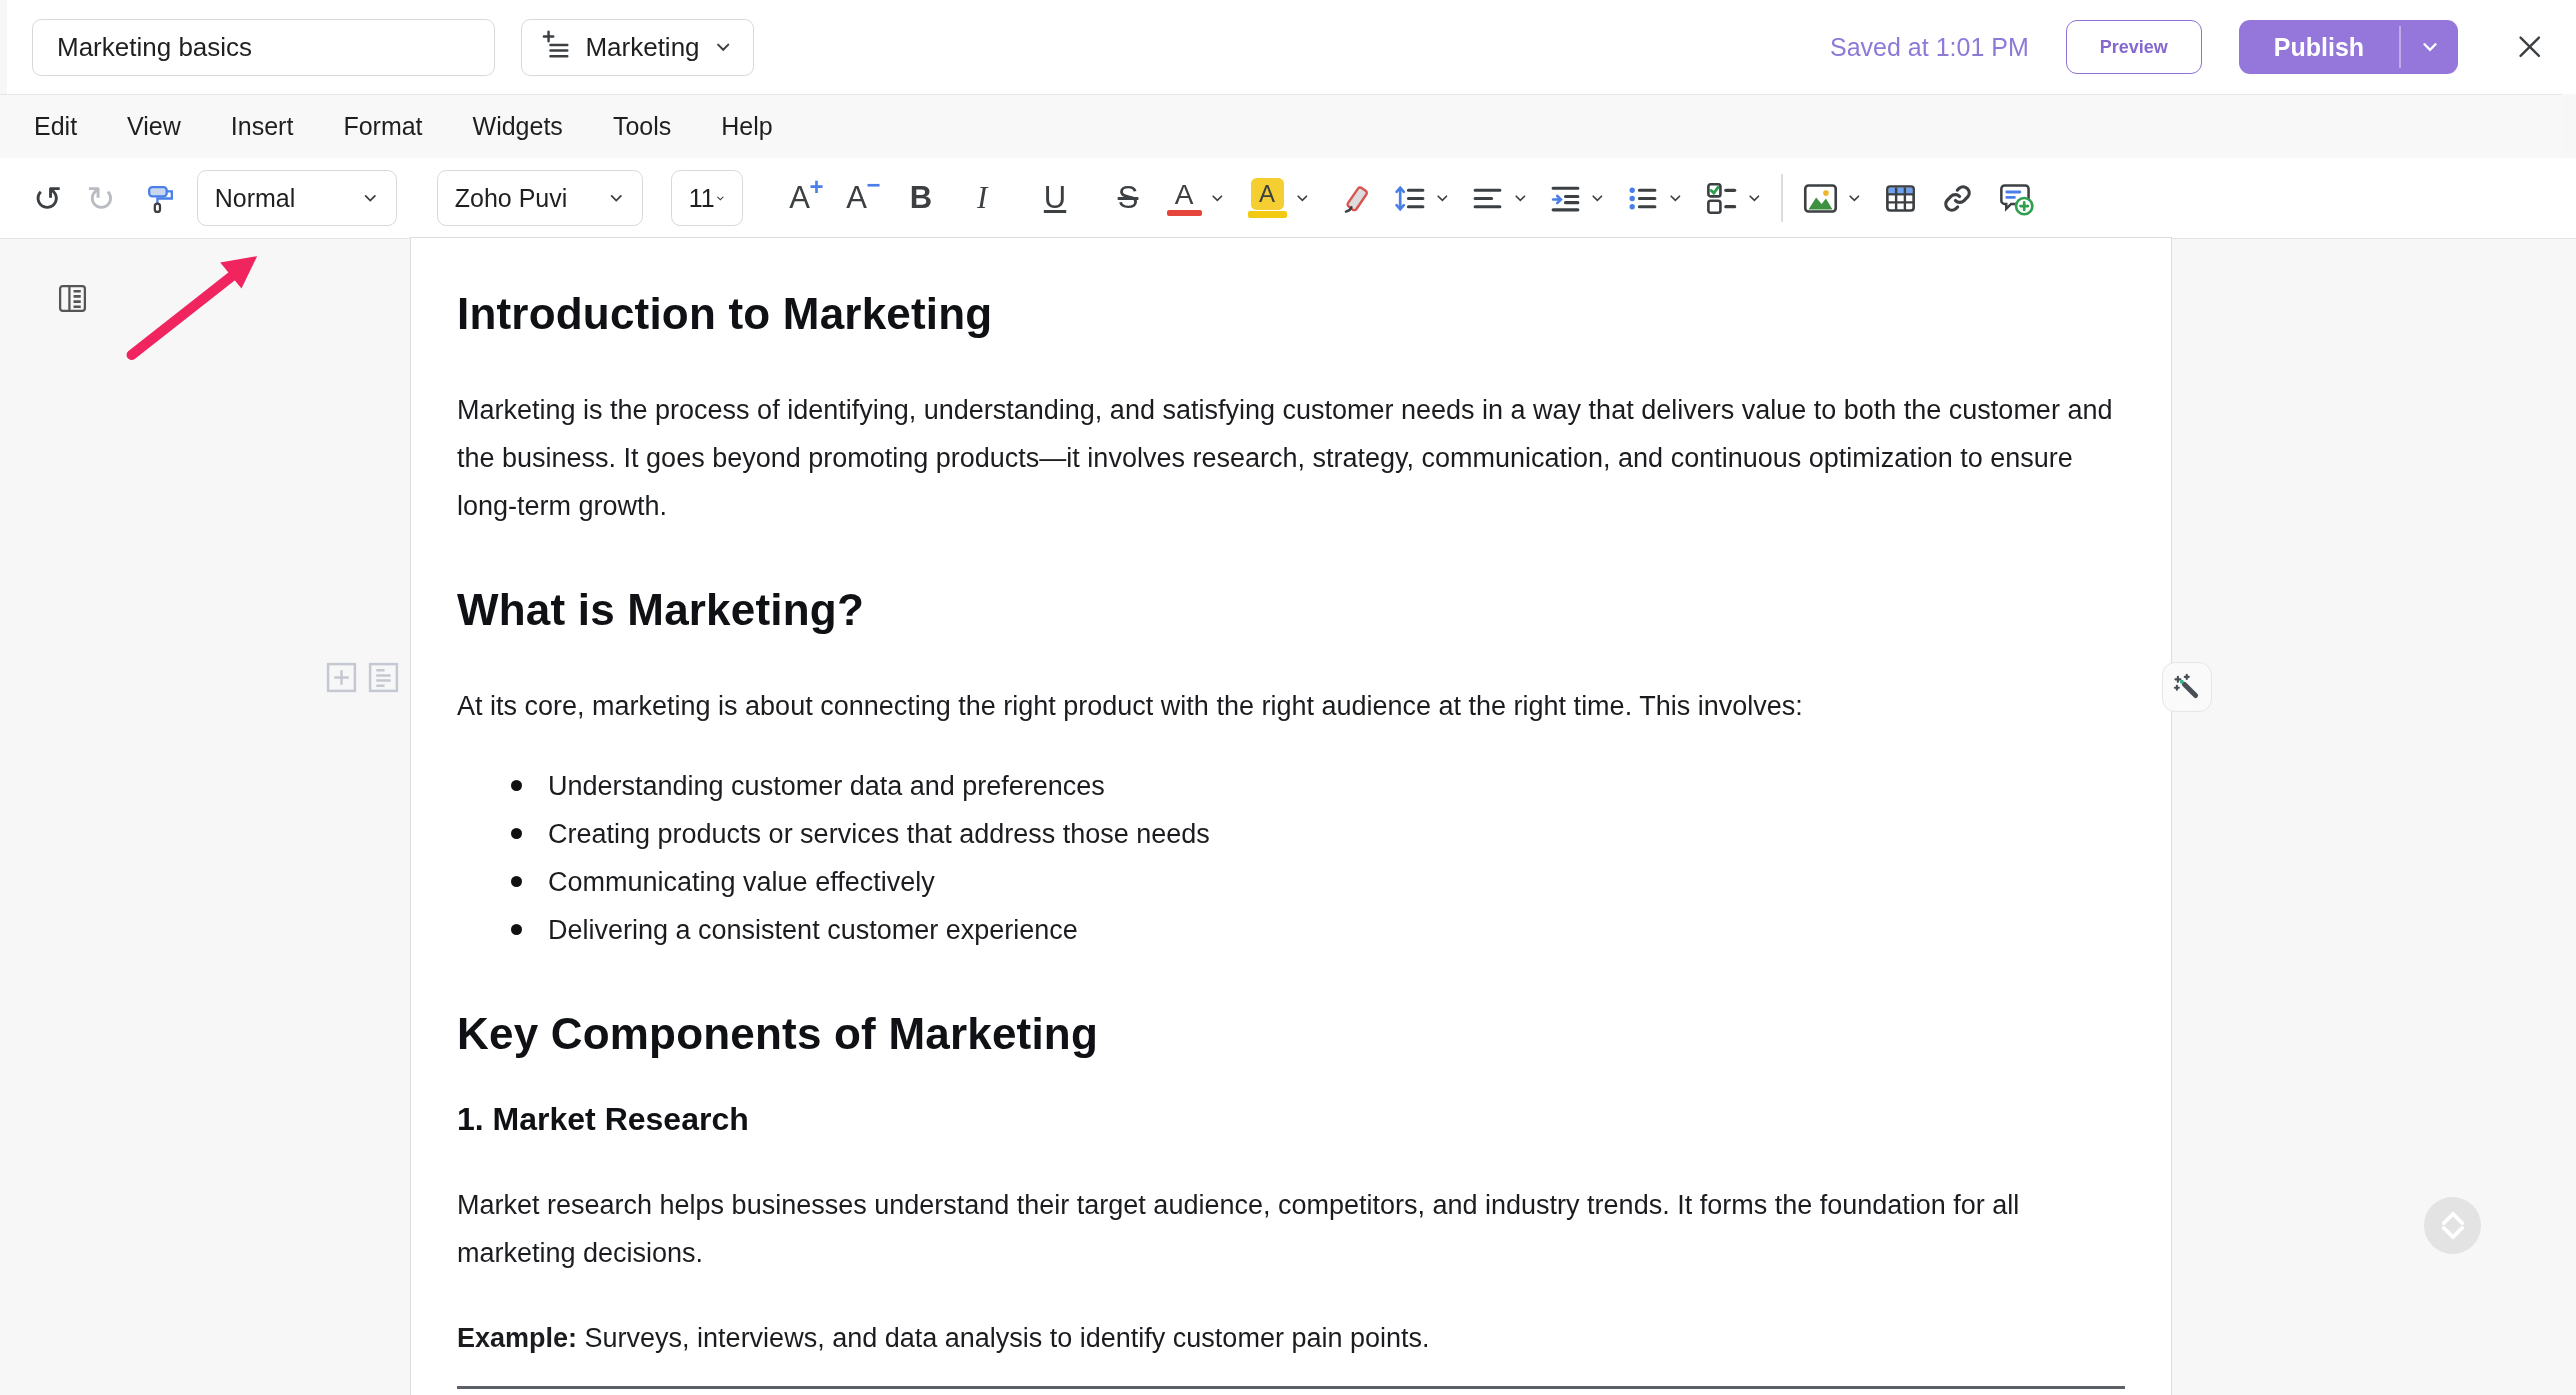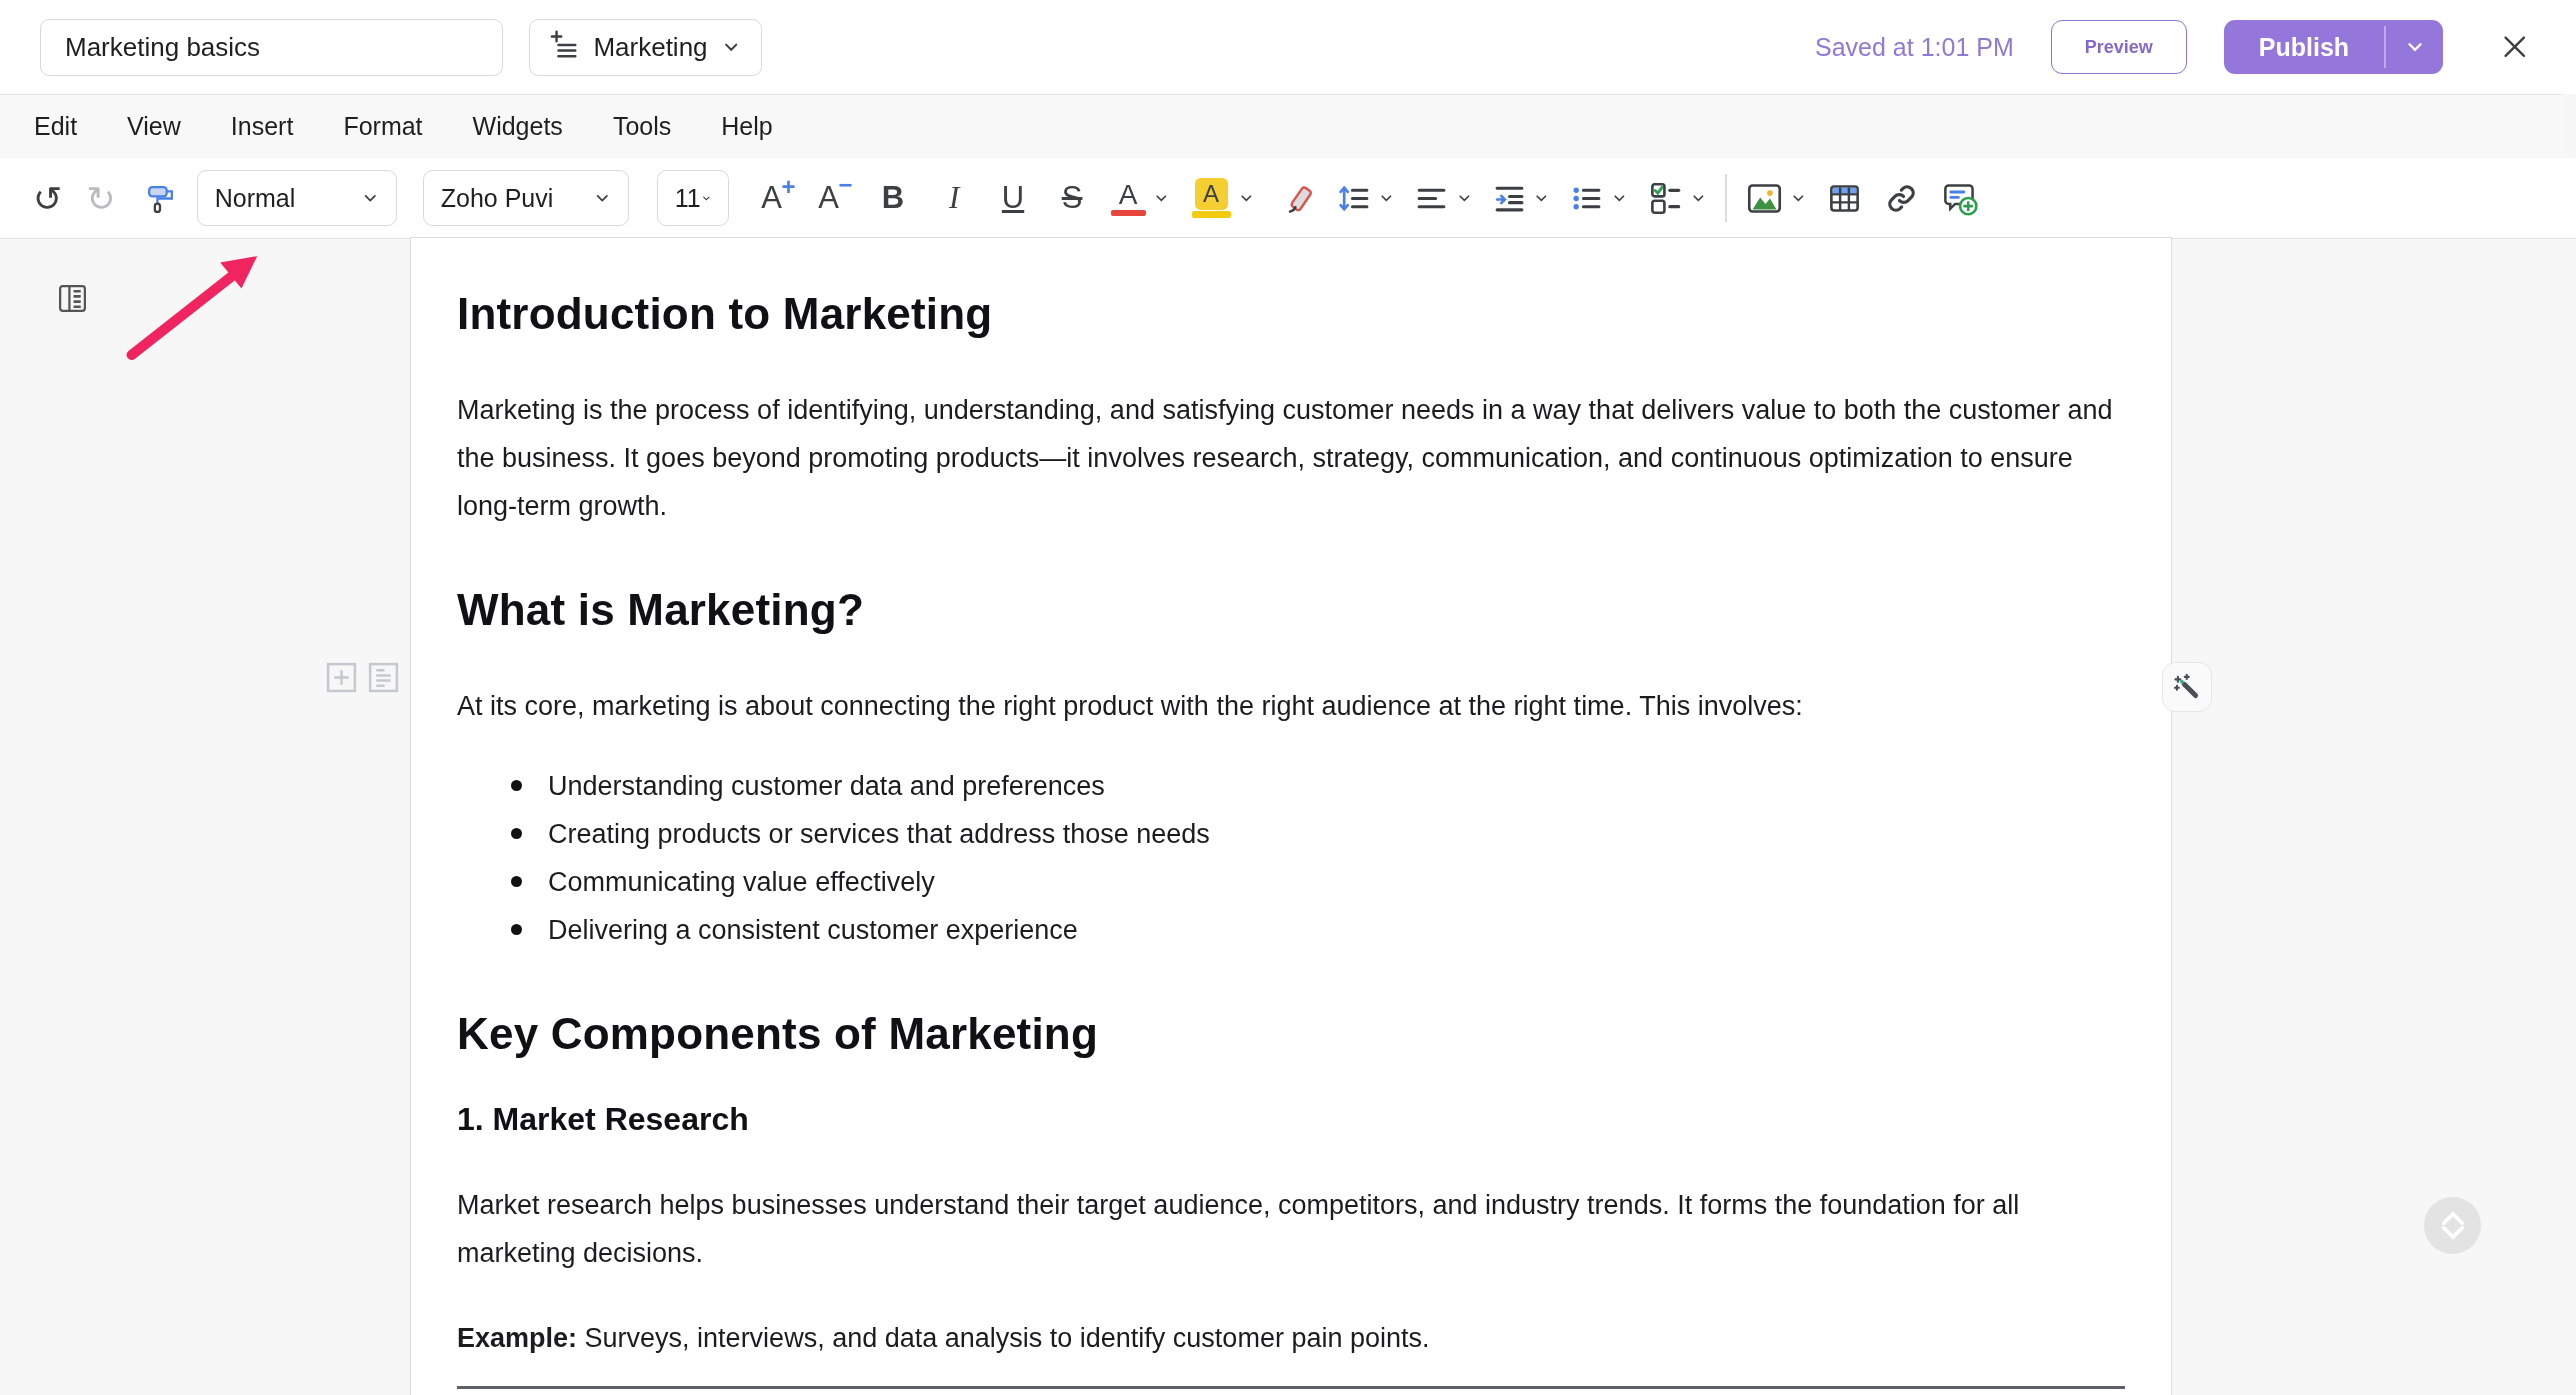--- a/index.html
+++ b/index.html
@@ -2,22 +2,22 @@
 <html style="font-size:15px"><head>
 <meta charset="utf-8">
 <style>
   * { box-sizing: border-box; }
   html,body { margin:0; padding:0; }
   body {
     width:2576px; height:1395px; position:relative; overflow:hidden;
     background:#f7f7f7; font-family:"Liberation Sans", sans-serif; color:#1f1f1f;
   }
   
-  .topbar { position:absolute; top:0; left:0; right:0; height:94px; background:#fff;
-            display:flex; align-items:center; padding:0 40px; }
+  .topbar { position:absolute; top:0; left:7px; right:0; height:94px; background:#fff;
+            display:flex; align-items:center; padding:0 25px; }
   .title-input { width:463px; height:57px; border:1.9px solid #d9d9d9; border-radius:9.3px;
                  font-size:26px; padding:0 24px; color:#1f1f1f; outline:none;
                  font-family:"Liberation Sans", sans-serif; background:#fff; }
   .policies-btn { margin-left:26px; height:57px; border:1.9px solid #d9d9d9; border-radius:9.3px;
                   background:#fff; display:flex; align-items:center; gap:13px; padding:0 20.4px;
                   font-size:26px; color:#1f1f1f; cursor:pointer; }
   .topbar-right { margin-left:auto; display:flex; align-items:center; gap:37px; }
   .saved { color:#8f79d7; font-size:25px; }
   .preview-btn { height:54px; padding:0 33px; border:1.9px solid #9071d5; color:#8568cf;
                  border-radius:11px; background:#fff; font-size:18px; font-weight:bold;
@@ -39,21 +39,21 @@
              border-bottom:1.9px solid #e3e3e3; display:flex; align-items:center; padding-left:33px; }
   .tbi { display:flex; align-items:center; justify-content:center; cursor:pointer; flex:none; }
   .combo { display:flex; align-items:center; gap:7.4px; cursor:pointer; flex:none; }
   .tb-select { height:56px; border:1.9px solid #d9d9d9; border-radius:9.3px; background:#fff;
                display:flex; align-items:center; justify-content:space-between;
                padding:0 16.7px; font-size:25px; color:#1f1f1f; cursor:pointer; flex:none; }
   .letter { font-size:31px; color:#3c4043; width:33px; text-align:center; }
   .divider-v { width:1.9px; height:48px; background:#dcdcdc; flex:none; }
   .unicode-ic { font-size:35px; line-height:1; color:#3c4043; }
   .disabled { color:#b9bcc1; }.mr20{margin-right:18.5px}.mr22{margin-right:20.4px}
-  .mr24{margin-right:22px}.mr26{margin-right:24px}.mr28{margin-right:26px}.mr30{margin-right:28px}.mr34{margin-right:31.5px}
+  .mr24{margin-right:22px}.mr26{margin-right:24px}.mr28{margin-right:40px}.mr30{margin-right:28px}.mr34{margin-right:31.5px}
   
   .content { position:absolute; top:239px; left:0; right:0; bottom:0; background:#f7f7f7; }
   .page { position:absolute; left:410px; top:-1.9px; width:1762px; height:1353px; background:#fff;
           border:1.9px solid #dcdcdc; padding:48px 46px 0; }
   .doc h1 { font-size:44px; line-height:56px; font-weight:bold; color:#101114; margin:0; letter-spacing:0.2px; }
   .doc h1.section { margin-top:52px; }
   .doc h3 { font-size:32px; line-height:41px; font-weight:bold; color:#101114; margin:37px 0 0; }
   .doc p { font-size:27px; line-height:48px; color:#1b1c1f; margin:44px 0 0; }
   .doc p.tight { margin-top:41px; }
   .doc ul { list-style:none; margin:31.5px 0 0; padding-left:54px; }

